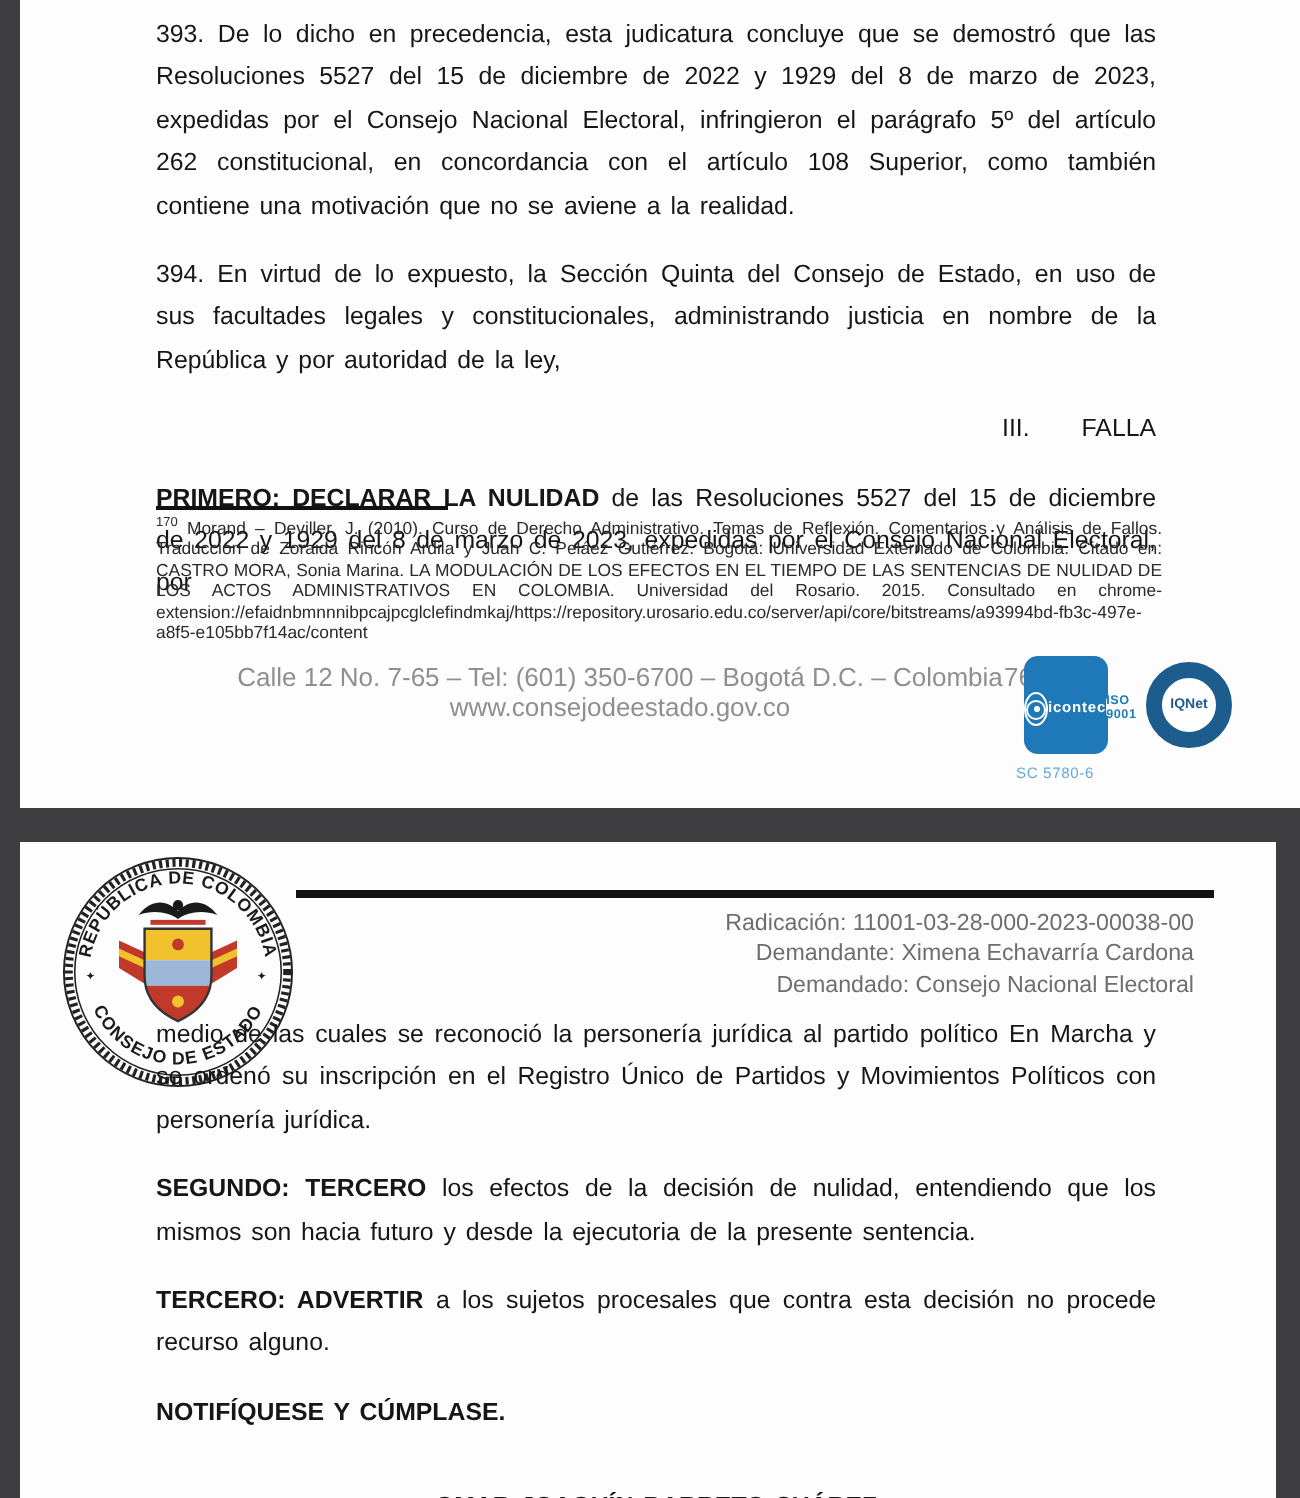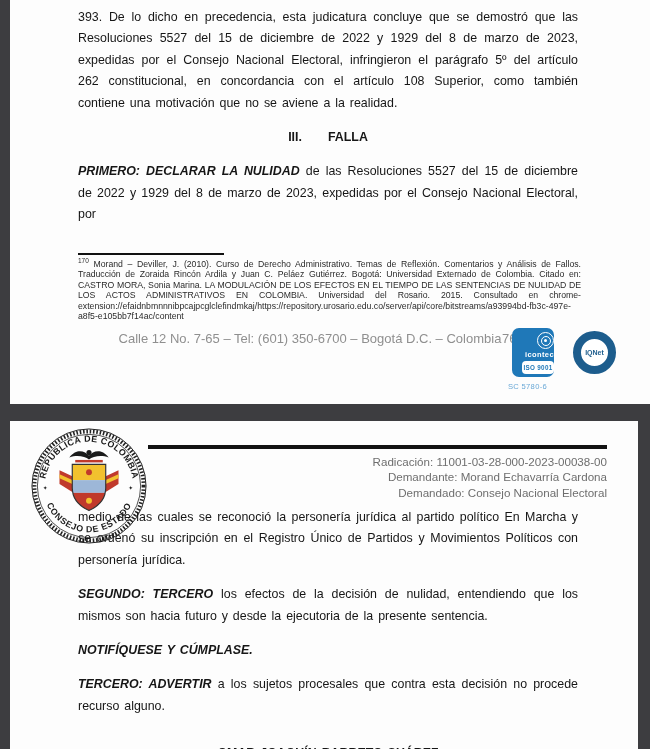--- a/index.html
+++ b/index.html
@@ -14,24 +14,24 @@
   #page2{top:421px;height:328px;}
 
   
   .textblock{
     position:absolute;left:68px;width:500px;
     font-size:12.4px;line-height:21.4px;color:#161616;
     text-align:justify;word-spacing:1.5px;
   }
   .textblock p{margin:0 0 13px 0;}
   .heading-falla{
-    text-align:center;font-weight:bold;margin:9px 0 13px 0;
+    text-align:right;font-weight:normal;margin:9px 0 13px 0;
   }
   .heading-falla .roman{margin-right:26px;}
-  b{font-weight:bold;font-style:italic;}
+  b{font-weight:bold;}
 
   
   .footnote-rule{
     position:absolute;left:68px;top:253px;width:146px;height:2px;background:#111;
   }
   .footnote{
     position:absolute;left:68px;top:259px;width:503px;
     font-size:8.7px;line-height:10.4px;color:#2a2a2a;
     text-align:justify;overflow-wrap:anywhere;
   }
@@ -39,21 +39,21 @@
 
   
   .footer{
     position:absolute;left:80px;top:331px;width:440px;
     text-align:center;font-size:13px;line-height:15px;color:#8f8f8f;
   }
   .footer .pageno{position:absolute;left:412px;top:0;color:#8f8f8f;}
   .icontec-badge{
     position:absolute;left:502px;top:328px;width:42px;height:49px;
     background:#1f78b8;border-radius:7px;
-    display:flex;flex-direction:column;align-items:flex-end;
+    display:flex;flex-direction:row;align-items:center;
   }
   .rings{margin-top:4px;width:15px;height:15px;border:1.4px solid #fff;border-radius:50%;
     display:flex;align-items:center;justify-content:center;}
   .rings-inner{width:8px;height:8px;border:1.3px solid #fff;border-radius:50%;
     display:flex;align-items:center;justify-content:center;}
   .rings-dot{width:3px;height:3px;background:#fff;border-radius:50%;}
   .icontec-word{color:#fff;font-size:7.5px;font-weight:bold;letter-spacing:.4px;margin-top:1px;}
   .iso-chip{
     margin-top:2px;width:32px;height:13px;background:#fff;border-radius:4px;
     display:flex;align-items:center;justify-content:center;
@@ -67,53 +67,55 @@
   .iqnet-word{color:#1d5d8d;font-size:7px;font-weight:bold;}
   .cert-code{
     position:absolute;left:498px;top:382px;width:50px;text-align:left;
     color:#69a8d6;font-size:7.6px;letter-spacing:.3px;
   }
 
   
   .seal{position:absolute;left:20px;top:6px;width:118px;height:118px;}
   .header-rule{position:absolute;left:138px;top:24px;width:459px;height:4px;background:#131313;}
   .case-block{
-    position:absolute;left:290px;top:33px;width:307px;
+    position:absolute;left:280px;top:33px;width:307px;
     text-align:right;font-size:11.6px;line-height:15.4px;color:#6e6e6e;
   }
   .textblock2{
     position:absolute;left:68px;width:500px;top:86px;
     font-size:12.4px;line-height:21.4px;color:#161616;
     text-align:justify;word-spacing:1.5px;
   }
   .textblock2 p{margin:0 0 13px 0;}
   .signature{
     text-align:center;font-weight:bold;margin-top:26px;line-height:21px;
   }
 </style>
 </head>
 <body>
 
 <div class="page" id="page1">
 
   <div class="textblock" style="top:7px;">
     <p>393. De lo dicho en precedencia, esta judicatura concluye que se demostró que las Resoluciones 5527 del 15 de diciembre de 2022 y 1929 del 8 de marzo de 2023, expedidas por el Consejo Nacional Electoral, infringieron el parágrafo 5º del artículo 262 constitucional, en concordancia con el artículo 108 Superior, como también contiene una motivación que no se aviene a la realidad.</p>
+    <p>394. En virtud de lo expuesto, la Sección Quinta del Consejo de Estado, en uso de sus facultades legales y constitucionales, administrando justicia en nombre de la República y por autoridad de la ley,</p>
     <div class="heading-falla">
       <span class="roman">III.</span><span>FALLA</span>
     </div>
     <p><b>PRIMERO: DECLARAR LA NULIDAD</b><span> de las Resoluciones 5527 del 15 de diciembre de 2022 y 1929 del 8 de marzo de 2023, expedidas por el Consejo Nacional Electoral, por</span></p>
   </div>
 
   <div class="footnote-rule"></div>
   <div class="footnote">
     <sup>170</sup><span> Morand – Deviller, J. (2010). Curso de Derecho Administrativo.  Temas de Reflexión. Comentarios y Análisis de Fallos. Traducción de Zoraida Rincón Ardila y Juan C. Peláez Gutiérrez. Bogotá: Universidad Externado de Colombia. Citado en: CASTRO MORA, Sonia Marina. LA MODULACIÓN DE LOS EFECTOS EN EL TIEMPO DE LAS SENTENCIAS DE NULIDAD DE LOS ACTOS ADMINISTRATIVOS EN COLOMBIA. Universidad del Rosario. 2015. Consultado en chrome-extension://efaidnbmnnnibpcajpcglclefindmkaj/https://repository.urosario.edu.co/server/api/core/bitstreams/a93994bd-fb3c-497e-a8f5-e105bb7f14ac/content</span>
   </div>
 
   <div class="footer">
     <div>Calle 12 No. 7-65 – Tel: (601) 350-6700 – Bogotá D.C. – Colombia</div>
+    <div>www.consejodeestado.gov.co</div>
     <span class="pageno">76</span>
   </div>
 
   <div class="icontec-badge">
     <span class="rings">
         <span class="rings-inner">
           <span class="rings-dot"></span>
         </span>
       </span>
     <span class="icontec-word">icontec</span>
@@ -163,27 +165,27 @@
         <circle cx="60" cy="75" r="3" fill="#f2c12e"></circle>
       </g>
       <path d="M43,38 H77 V62 Q77,77 60,85 Q43,77 43,62 Z" fill="none" stroke="#333" stroke-width="1.2"></path>
     </g>
   </svg>
 
   <div class="header-rule"></div>
 
   <div class="case-block">
     <div>Radicación: 11001-03-28-000-2023-00038-00</div>
-    <div>Demandante: Morand Echavarría Cardona</div>
+    <div>Demandante: Ximena Echavarría Cardona</div>
     <div>Demandado: Consejo Nacional Electoral</div>
   </div>
 
   <div class="textblock2">
     <p>medio de las cuales se reconoció la personería jurídica al partido político En Marcha y se ordenó su inscripción en el Registro Único de Partidos y Movimientos Políticos con personería jurídica.</p>
     <p><b>SEGUNDO: TERCERO</b><span> los efectos de la decisión de nulidad, entendiendo que los mismos son hacia futuro y desde la ejecutoria de la presente sentencia.</span></p>
+    <p><b>TERCERO: ADVERTIR</b><span> a los sujetos procesales que contra esta decisión no procede recurso alguno.</span></p>
     <p><b>NOTIFÍQUESE Y CÚMPLASE.</b></p>
-    <p><b>TERCERO: ADVERTIR</b><span> a los sujetos procesales que contra esta decisión no procede recurso alguno.</span></p>
     <div class="signature">
       <div>OMAR JOAQUÍN BARRETO SUÁREZ</div>
 
     </div>
   </div>
 </div>
 
 </body></html>

